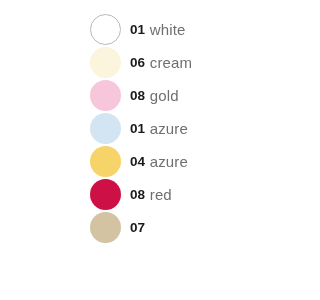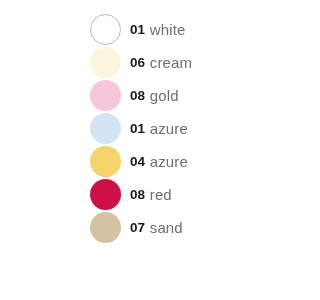--- a/index.html
+++ b/index.html
@@ -110,16 +110,15 @@
       <span class="swatch" style="background: rgb(205, 17, 70);"></span>
       <span class="legend-label">
         <span class="legend-code">08</span>
         <span class="legend-name">red</span>
       </span>
     </div>
     <div class="legend-row">
       <span class="swatch" style="background: rgb(211, 195, 163);"></span>
       <span class="legend-label">
         <span class="legend-code">07</span>
-        <span class="legend-name">sand</span>
       </span>
     </div>
   </div>
 
 </body></html>

